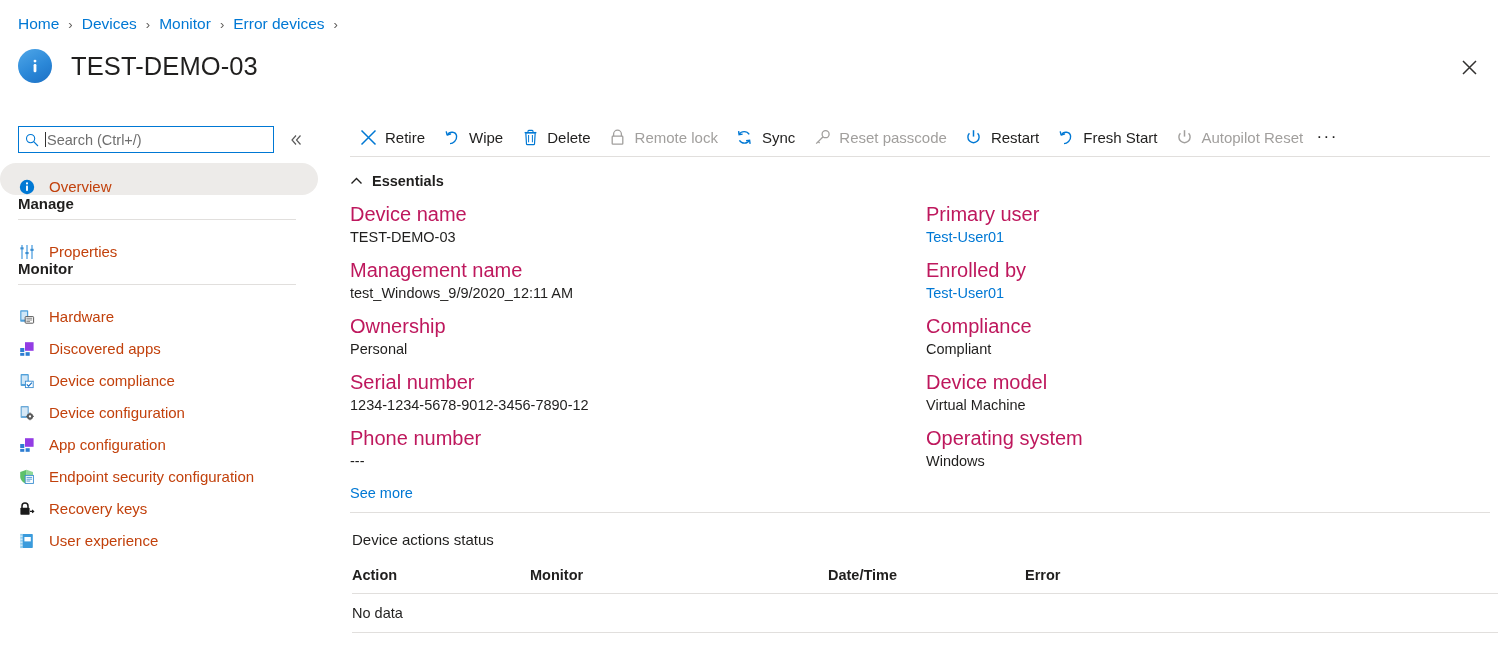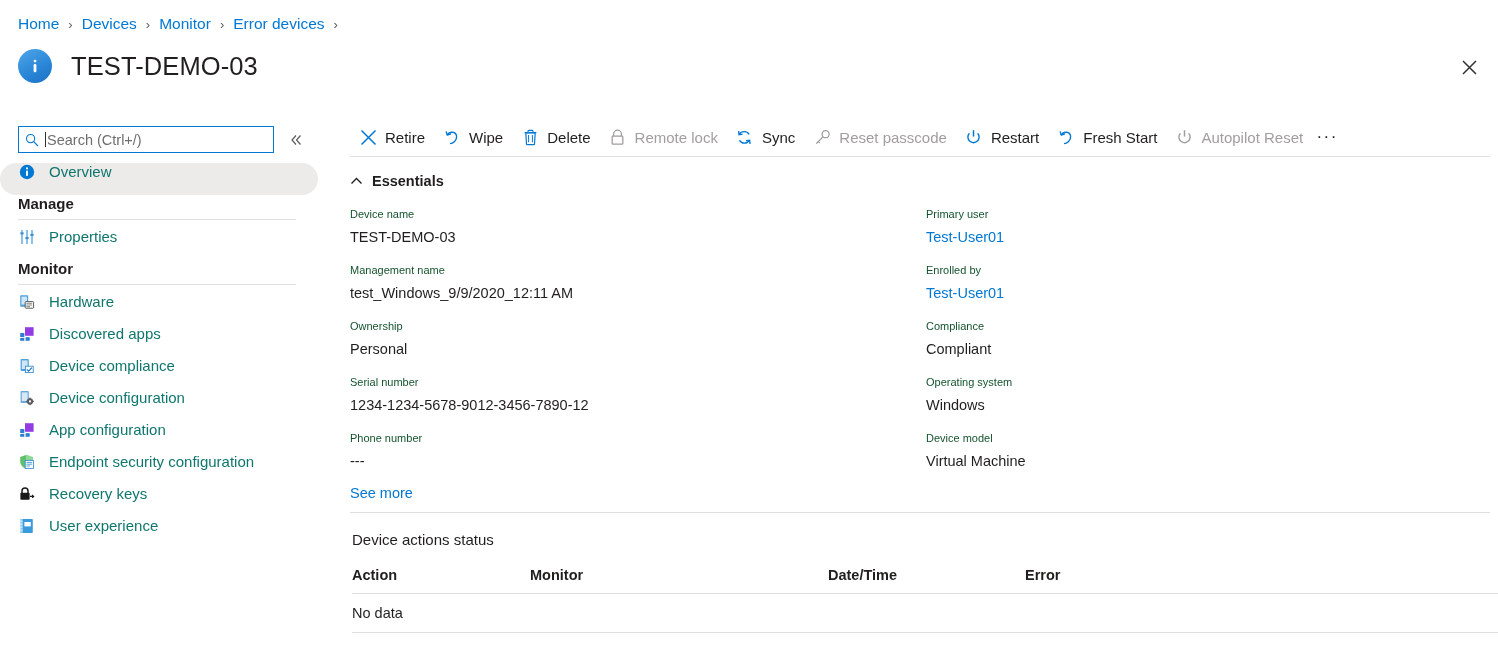--- a/index.html
+++ b/index.html
@@ -80,24 +80,24 @@
   .search-ph {
     font-size: 14.5px; color: #6f6f6f; white-space: nowrap;
   }
   .collapse-btn {
     margin-left: 11px; width: 22px; height: 22px;
     display: flex; align-items: center; justify-content: center;
     color: #5a5a5a; cursor: pointer;
   }
 
   .nav-item {
-    display: flex; align-items: flex-start;
+    display: flex; align-items: flex-end;
     height: 32px; padding-left: 18px;
     cursor: pointer;
-    font-size: 15px; color: #0f766e; border-radius: 16px;
+    font-size: 15px; color: #c2410c; border-radius: 16px;
   }
   .nav-item.selected { background: #edebe9; }
   .nav-ico {
     width: 17px; height: 17px; flex: none;
     display: flex; align-items: center; justify-content: center;
     margin-right: 14px;
   }
   .nav-ico svg { display: block; }
   .nav-label { white-space: nowrap; }
 
@@ -156,21 +156,21 @@
   }
   .ess-chev { margin-right: 9px; display: flex; align-items: center; }
   .ess-grid {
     display: flex;
     margin-top: 16px;
   }
   .ess-col { width: 576px; }
   .ess-col.right { width: 560px; }
   .ess-pair { margin-bottom: 14px; }
   .ess-label {
-    font-size: 11px; color: #14532d; line-height: 19px;
+    font-size: 20px; color: #be185d; line-height: 19px;
   }
   .ess-value {
     font-size: 14.5px; color: #201f1e; line-height: 20px; margin-top: 3px;
   }
   .ess-value.link { color: #0078d4; cursor: pointer; width: max-content; }
   .see-more {
     margin-top: 5px;
     font-size: 14.5px; color: #0078d4; cursor: pointer; width: max-content;
   }
   .ess-rule {
@@ -534,27 +534,27 @@
             <div class="ess-label">Enrolled by</div>
             <div class="ess-value link">Test-User01</div>
           </div>
 
           <div class="ess-pair">
             <div class="ess-label">Compliance</div>
             <div class="ess-value">Compliant</div>
           </div>
 
           <div class="ess-pair">
+            <div class="ess-label">Device model</div>
+            <div class="ess-value">Virtual Machine</div>
+          </div>
+
+          <div class="ess-pair">
             <div class="ess-label">Operating system</div>
             <div class="ess-value">Windows</div>
-          </div>
-
-          <div class="ess-pair">
-            <div class="ess-label">Device model</div>
-            <div class="ess-value">Virtual Machine</div>
           </div>
         </div>
       </div>
     </div>
 
     <div class="ess-rule"></div>
 
     <div class="actions-sec">
       <div class="actions-title">Device actions status</div>
 

